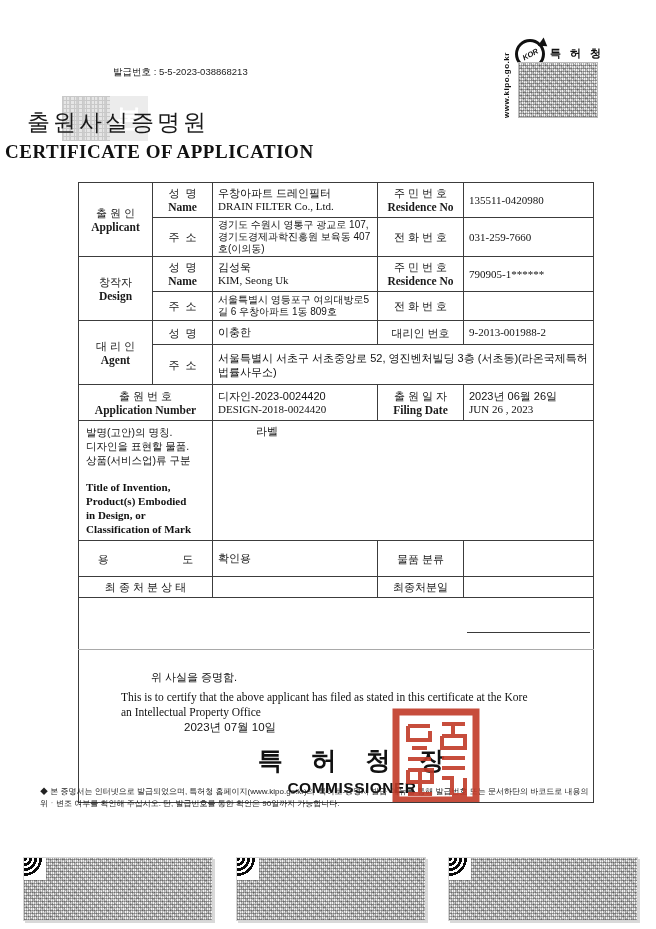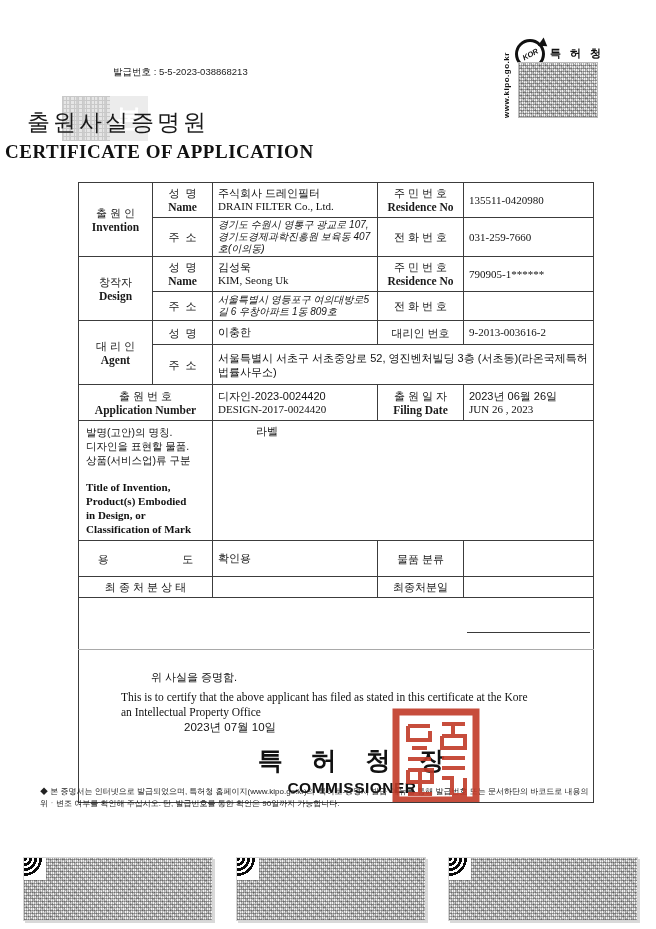--- a/index.html
+++ b/index.html
@@ -42,21 +42,21 @@
      repeating-linear-gradient(45deg,rgba(0,0,0,.14) 0 2px,transparent 2px 5px),
      repeating-linear-gradient(135deg,rgba(0,0,0,.10) 0 1px,transparent 1px 4px),#f4f4f4;}
 
   
   table{position:absolute;left:78px;top:182px;width:515px;border-collapse:collapse;table-layout:fixed;}
   td{border:1px solid #3c3c3c;overflow:hidden;}
   .lbl{text-align:center;vertical-align:middle;font-size:11px;white-space:pre;line-height:14px;color:#191919;margin-left:40px;}
   .lbl b{font-family:"Liberation Serif",serif;font-size:11.5px;}
   .val{font-size:11px;padding:1px 5px;vertical-align:middle;line-height:13px;}
   .serif{font-family:"Liberation Serif",serif;}
-  .addr{font-size:10px;line-height:12px;word-break:break-all;font-style:italic;}
+  .addr{font-size:10px;line-height:12px;word-break:break-all;}
   .pre{white-space:pre-line;}
   .topv{vertical-align:top;padding-top:4px;padding-left:43px;}
   #inv-label{vertical-align:top;text-align:left;padding:4px 7px;font-size:10.5px;line-height:14px;white-space:pre-line;}
   #inv-label .en{display:block;margin-top:13px;font-weight:bold;font-family:"Liberation Serif",serif;font-size:11px;line-height:14px;}
   #gap-row td{border-top:1px solid #3c3c3c;border-bottom:1px solid #a9a9a9;}
   #gap-line{margin:18px 2px 0 387px;border-top:1.5px solid #3a3a3a;height:0;}
   #cert-cell{position:relative;vertical-align:top;}
   #stmt-ko{position:absolute;left:72px;top:20px;font-size:11px;}
   #stmt-en{position:absolute;left:42px;top:40px;width:450px;font-size:11.5px;line-height:15px;
            font-family:"Liberation Serif",serif;white-space:pre-line;}
@@ -105,23 +105,23 @@
     <colgroup>
         <col style="width:74px">
         <col style="width:60px">
         <col style="width:165px">
         <col style="width:86px">
         <col style="width:130px">
       </colgroup>
 
     <tbody>
         <tr style="height:35px">
-      <td class="lbl" rowspan="2"><span>출 원 인</span><br><b>Invention</b></td>
+      <td class="lbl" rowspan="2"><span>출 원 인</span><br><b>Applicant</b></td>
       <td class="lbl"><span>성  명</span><br><b>Name</b></td>
-      <td class="val"><span>주식회사 드레인필터</span><br><span class="serif">DRAIN FILTER Co., Ltd.</span></td>
+      <td class="val"><span>우창아파트 드레인필터</span><br><span class="serif">DRAIN FILTER Co., Ltd.</span></td>
       <td class="lbl"><span>주 민 번 호</span><br><b>Residence No</b></td>
       <td class="val serif">135511-0420980</td>
     </tr>
     <tr style="height:36px">
       <td class="lbl">주  소</td>
       <td class="val addr">경기도 수원시 영통구 광교로 107, 경기도경제과학진흥원 보육동 407호(이의동)</td>
       <td class="lbl">전 화 번 호</td>
       <td class="val serif">031-259-7660</td>
     </tr>
 
@@ -137,30 +137,30 @@
       <td class="val addr">서울특별시 영등포구 여의대방로5길 6 우창아파트 1동 809호</td>
       <td class="lbl">전 화 번 호</td>
       <td class="val"></td>
     </tr>
 
     <tr style="height:24px">
       <td class="lbl" rowspan="2"><span>대 리 인</span><br><b>Agent</b></td>
       <td class="lbl">성  명</td>
       <td class="val">이충한</td>
       <td class="lbl">대리인 번호</td>
-      <td class="val serif">9-2013-003616-2</td>
+      <td class="val serif">9-2013-001988-2</td>
     </tr>
     <tr style="height:40px">
       <td class="lbl">주  소</td>
       <td class="val" colspan="3" style="font-size:11px;line-height:14px;word-break:break-all;">서울특별시 서초구 서초중앙로 52, 영진벤처빌딩 3층 (서초동)(라온국제특허법률사무소)</td>
     </tr>
 
     <tr style="height:36px">
       <td class="lbl" colspan="2"><span>출 원 번 호</span><br><b>Application Number</b></td>
-      <td class="val"><span>디자인-2023-0024420</span><br><span class="serif">DESIGN-2017-0024420</span></td>
+      <td class="val"><span>디자인-2023-0024420</span><br><span class="serif">DESIGN-2018-0024420</span></td>
       <td class="lbl"><span>출 원 일 자</span><br><b>Filing Date</b></td>
       <td class="val"><span>2023년 06월 26일</span><br><span class="serif">JUN 26 , 2023</span></td>
     </tr>
 
     <tr style="height:111px">
       <td id="inv-label" colspan="2"><span class="pre">발명(고안)의 명칭.
 디자인을 표현할 물품.
 상품(서비스업)류 구분</span><span class="en pre">Title of Invention,
 Product(s) Embodied
 in Design, or

